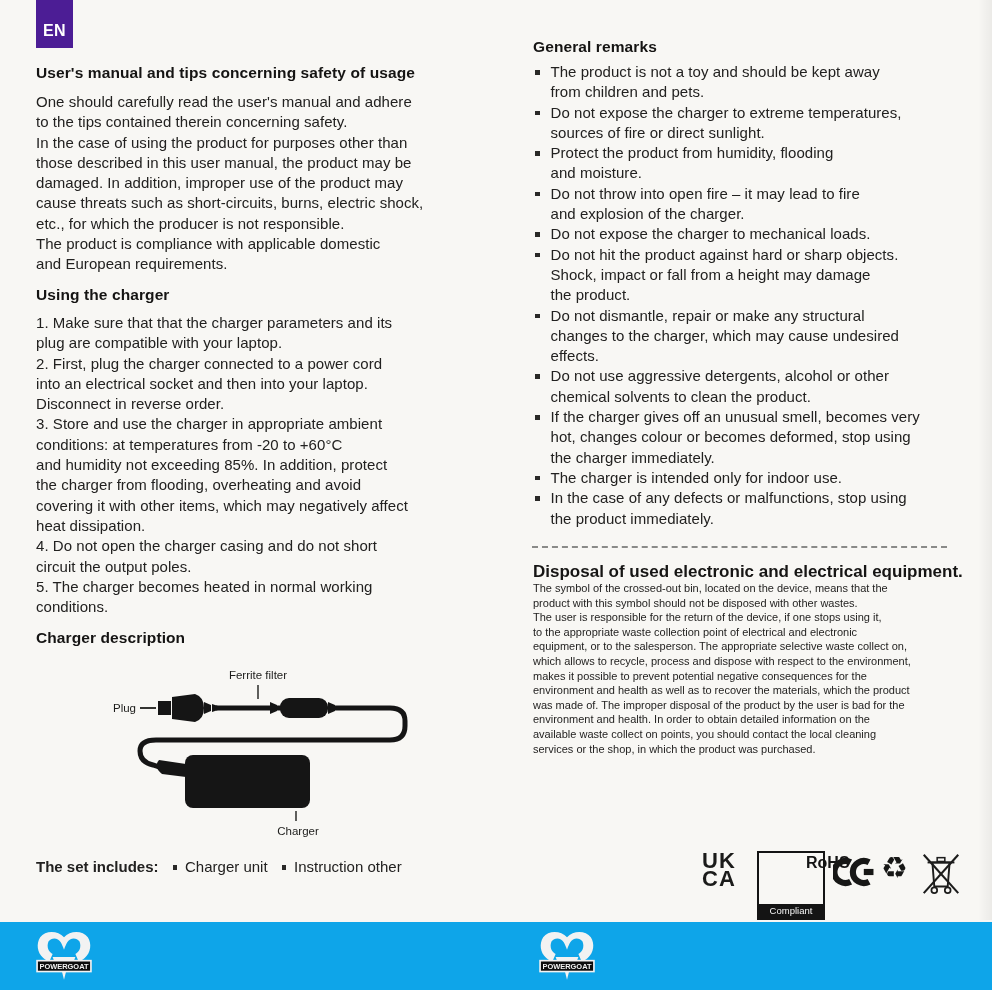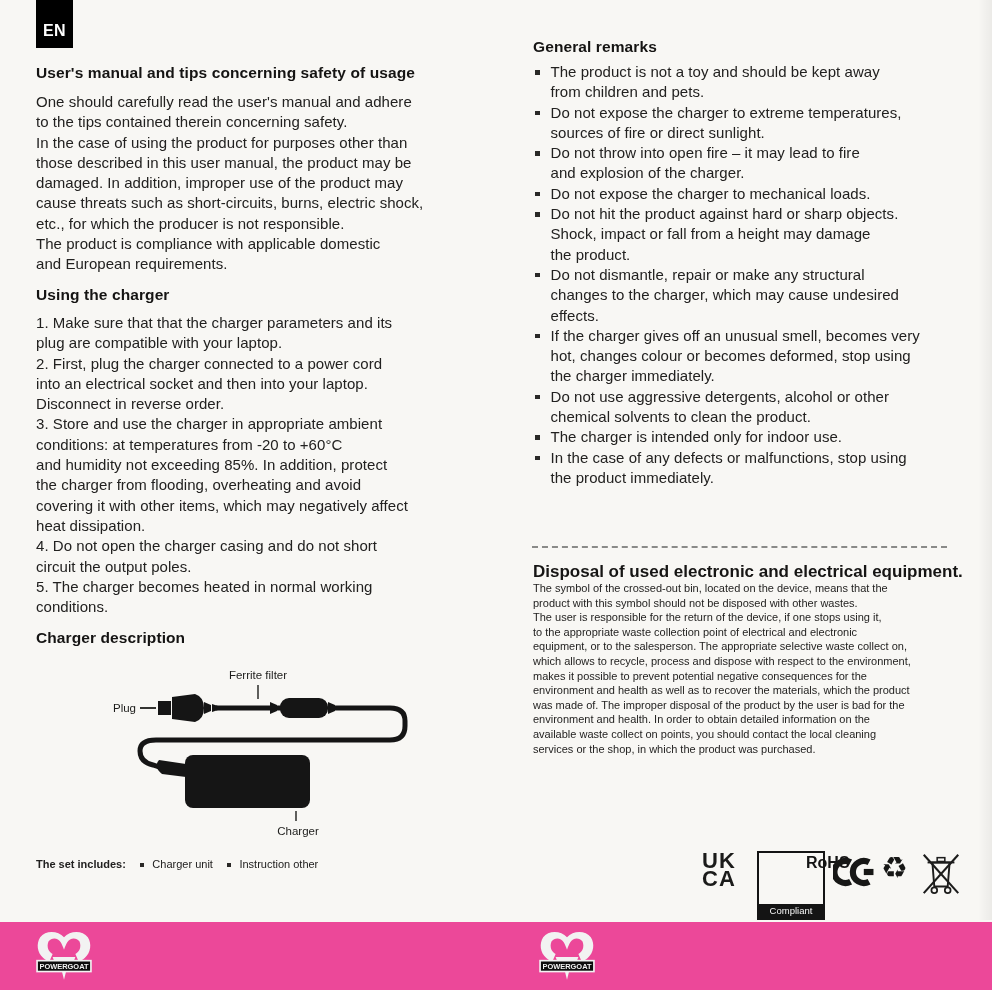--- a/index.html
+++ b/index.html
@@ -1,36 +1,36 @@
 <!DOCTYPE html>
 <html><head>
 <meta charset="utf-8">
 <style>
   html,body{margin:0;padding:0;width:992px;height:990px;overflow:hidden;background:#ffffff;}
   .page{position:relative;width:992px;height:990px;background:#f8f7f4;font-family:"Liberation Sans",sans-serif;color:#222120;}
   .abs{position:absolute;}
   .h{font-weight:bold;font-size:15.5px;color:#151413;letter-spacing:0.1px;}
   .body-text{font-size:15px;line-height:20.3px;white-space:pre-line;letter-spacing:0.05px;}
-  .badge{left:36px;top:0;width:37px;height:48px;background:#000000;display:flex;align-items:flex-end;justify-content:center;}
+  .badge{left:36px;top:0;width:37px;height:48px;background:#4c1d95;display:flex;align-items:flex-end;justify-content:center;}
   .badge span{color:#fff;font-weight:bold;font-size:16px;padding-bottom:8px;letter-spacing:0.5px;}
   .bullet{display:flex;}
   .sq{width:4.5px;height:4.5px;background:#2a2927;flex:none;}
   .bullet .sq{margin:8px 11px 0 2px;}
   .dashes{border-top:2px dashed #8a8a88;height:0;}
   .small-heading{font-size:17px;font-weight:bold;color:#161514;}
   .small-text{font-size:11px;line-height:14.6px;white-space:pre-line;color:#242322;}
-  .si-row{display:flex;align-items:center;font-size:11px;}
+  .si-row{display:flex;align-items:center;font-size:15px;}
   .si-row .bold{font-weight:bold;}
   .si-row .sq{margin:2px 8px 0 14px;}
   .ukca{font-size:22px;font-weight:bold;line-height:17.5px;color:#1b1b1a;letter-spacing:1px;}
   .rohs{width:64px;border:2.5px solid #141414;background:#f8f7f4;}
   .rohs-top{font-weight:bold;font-size:16px;text-align:center;color:#141414;line-height:19px;padding-left:47px;}
   .rohs-bottom{background:#141414;color:#f5f5f5;font-size:9.5px;text-align:center;padding:1px 0 2px;margin-top:32px;}
   .recycle{font-size:30px;color:#171716;line-height:30px;}
-  .footer-bar{left:0;top:922px;width:992px;height:68px;background:#ec4899;}
+  .footer-bar{left:0;top:922px;width:992px;height:68px;background:#0ea5e9;}
   .page-shade{left:978px;top:0;width:14px;height:920px;background:linear-gradient(to right,rgba(0,0,0,0),rgba(0,0,0,0.05));pointer-events:none;}
 </style>
 </head>
 <body>
 
 <div class="page">
 
   <div class="abs badge">
     <span>EN</span>
   </div>
@@ -112,20 +112,25 @@
         <span class="body-text">The product is not a toy and should be kept away
 from children and pets.</span>
       </div>
     <div class="bullet">
         <span class="sq"></span>
         <span class="body-text">Do not expose the charger to extreme temperatures,
 sources of fire or direct sunlight.</span>
       </div>
     <div class="bullet">
         <span class="sq"></span>
+        <span class="body-text">Protect the product from humidity, flooding
+and moisture.</span>
+      </div>
+    <div class="bullet">
+        <span class="sq"></span>
         <span class="body-text">Do not throw into open fire – it may lead to fire
 and explosion of the charger.</span>
       </div>
     <div class="bullet">
         <span class="sq"></span>
         <span class="body-text">Do not expose the charger to mechanical loads.</span>
       </div>
     <div class="bullet">
         <span class="sq"></span>
         <span class="body-text">Do not hit the product against hard or sharp objects.
@@ -133,28 +138,28 @@
 the product.</span>
       </div>
     <div class="bullet">
         <span class="sq"></span>
         <span class="body-text">Do not dismantle, repair or make any structural
 changes to the charger, which may cause undesired
 effects.</span>
       </div>
     <div class="bullet">
         <span class="sq"></span>
+        <span class="body-text">Do not use aggressive detergents, alcohol or other
+chemical solvents to clean the product.</span>
+      </div>
+    <div class="bullet">
+        <span class="sq"></span>
         <span class="body-text">If the charger gives off an unusual smell, becomes very
 hot, changes colour or becomes deformed, stop using
 the charger immediately.</span>
-      </div>
-    <div class="bullet">
-        <span class="sq"></span>
-        <span class="body-text">Do not use aggressive detergents, alcohol or other
-chemical solvents to clean the product.</span>
       </div>
     <div class="bullet">
         <span class="sq"></span>
         <span class="body-text">The charger is intended only for indoor use.</span>
       </div>
     <div class="bullet">
         <span class="sq"></span>
         <span class="body-text">In the case of any defects or malfunctions, stop using
 the product immediately.</span>
       </div>

